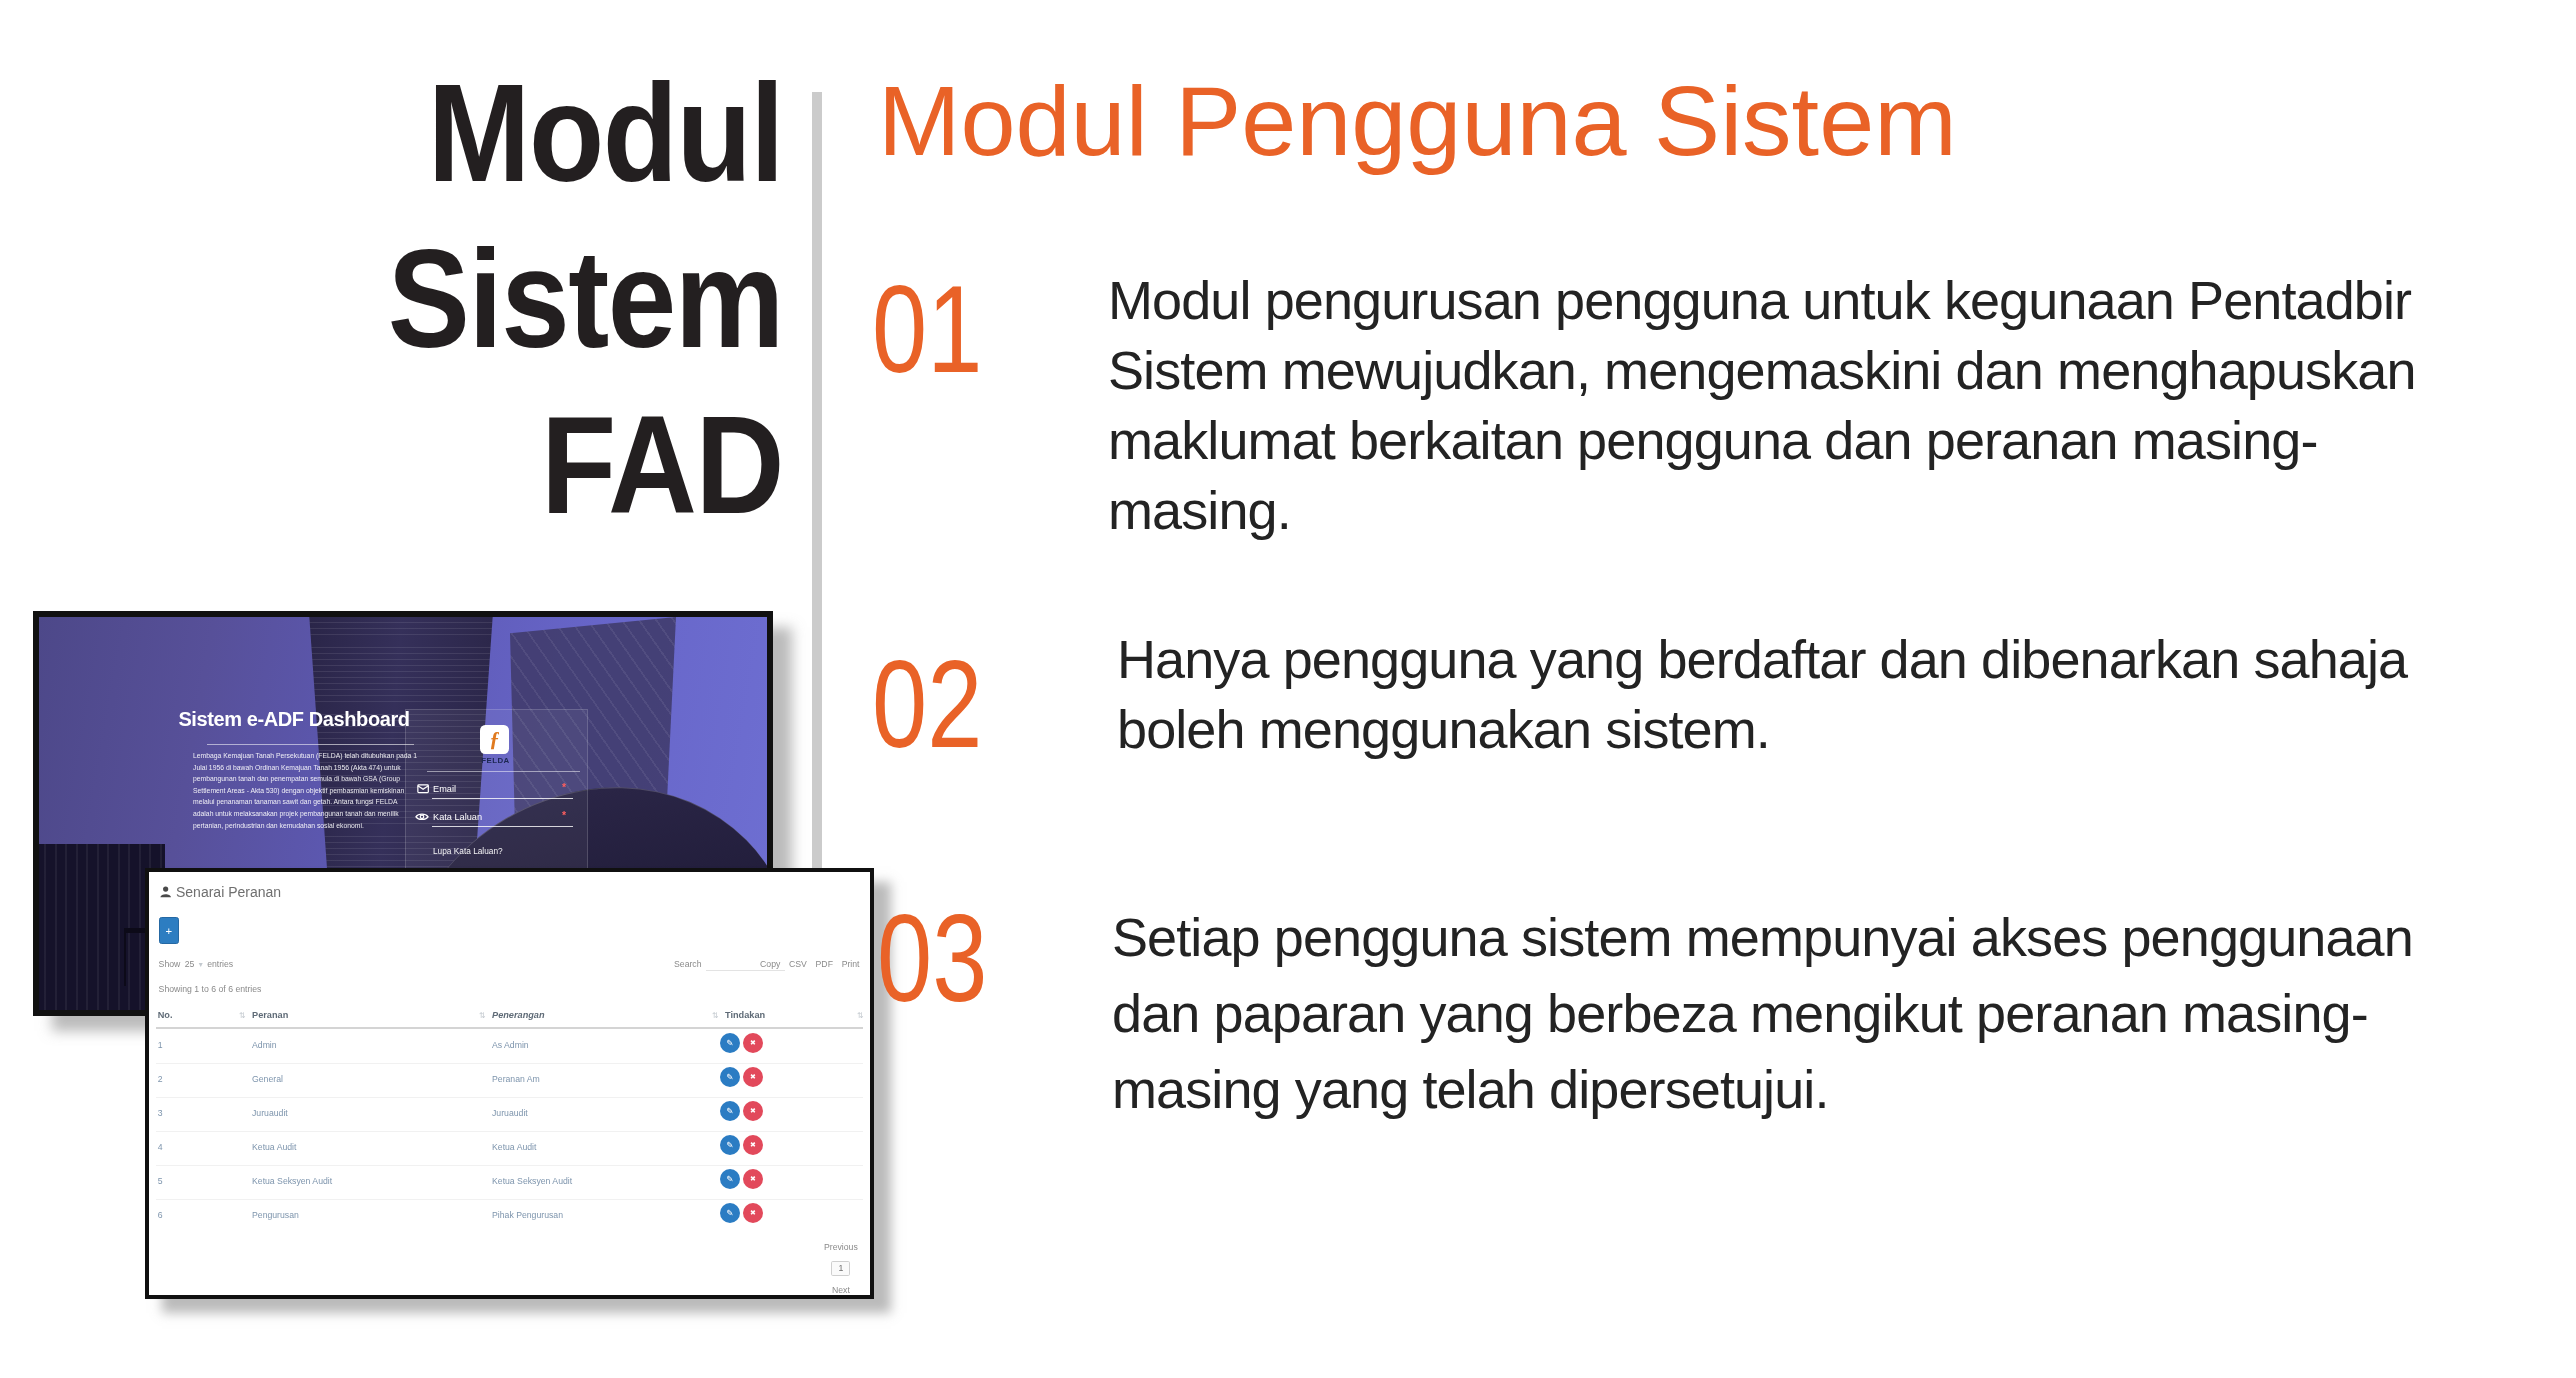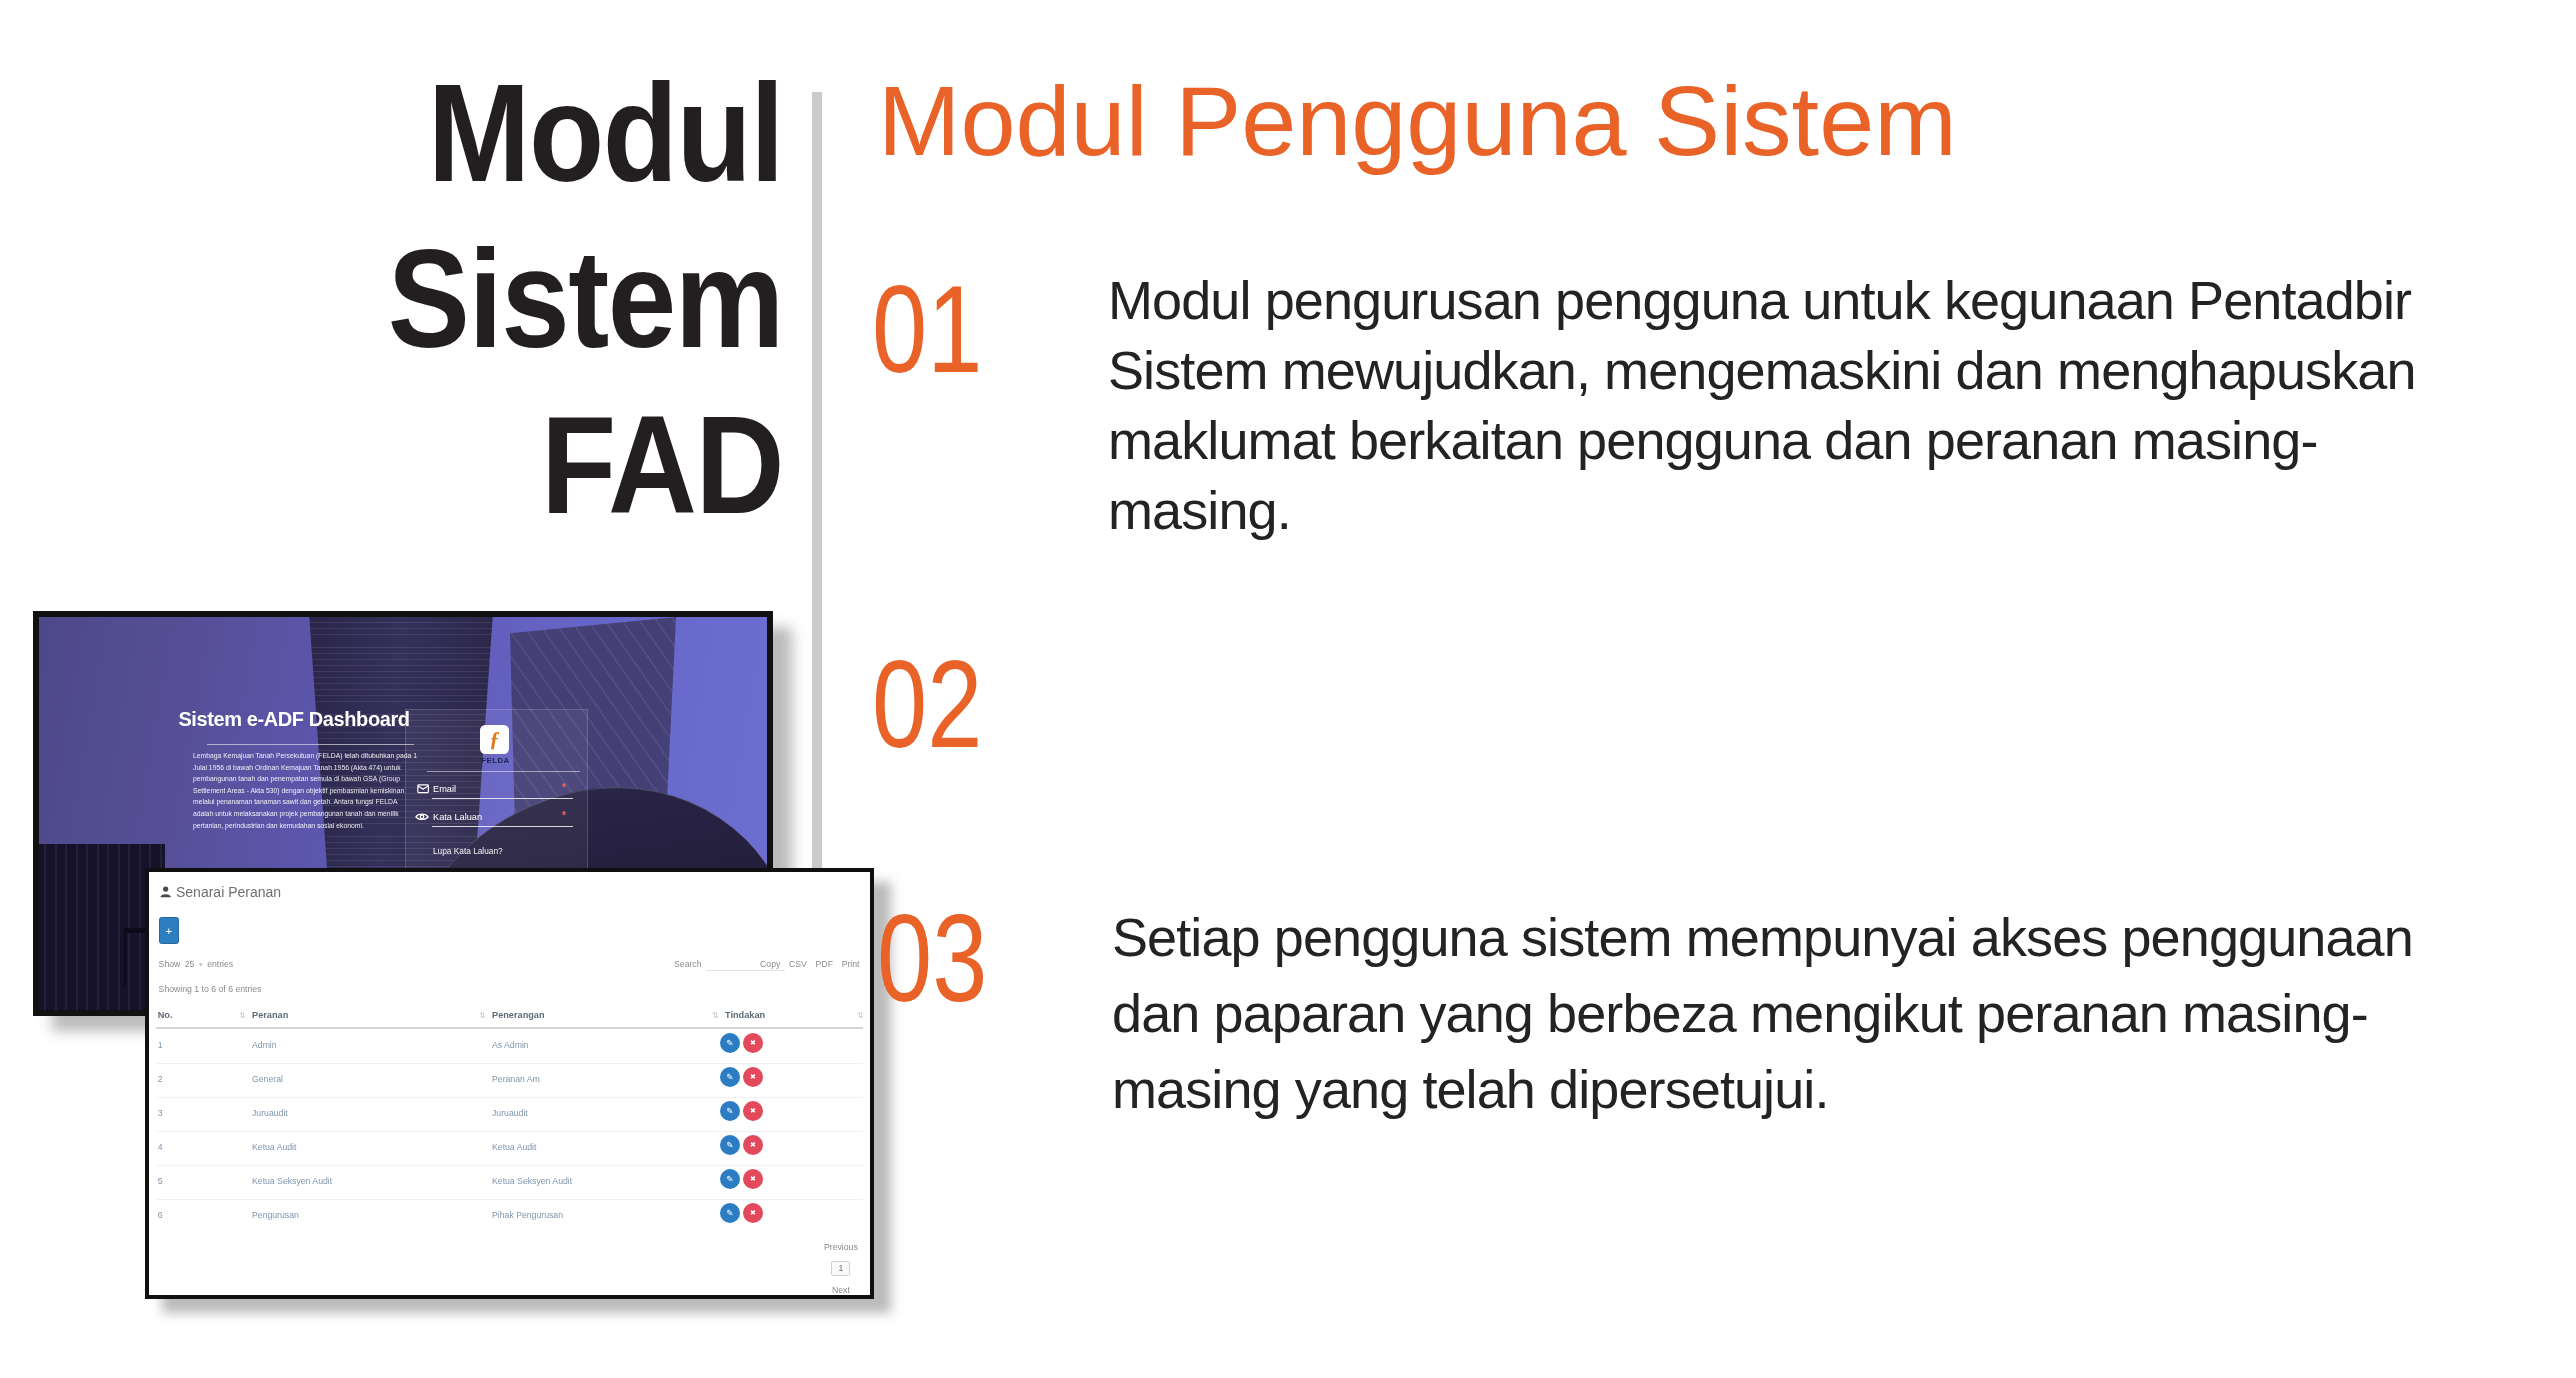--- a/index.html
+++ b/index.html
@@ -98,20 +98,24 @@
 
   <div class="abs pt-num" style="left:872px;top:267px;">01</div>
   <div class="abs pt-text" style="left:1108px;top:265px;">
     <div>Modul pengurusan pengguna untuk kegunaan Pentadbir</div>
     <div>Sistem mewujudkan, mengemaskini dan menghapuskan</div>
     <div>maklumat berkaitan pengguna dan peranan masing-</div>
     <div>masing.</div>
   </div>
 
   <div class="abs pt-num" style="left:872px;top:642px;">02</div>
+  <div class="abs pt-text" style="left:1117px;top:624px;">
+    <div>Hanya pengguna yang berdaftar dan dibenarkan sahaja</div>
+    <div>boleh menggunakan sistem.</div>
+  </div>
 
   <div class="abs pt-num" style="left:877px;top:896px;">03</div>
   <div class="abs pt-text wide" style="left:1112px;top:899px;">
     <div>Setiap pengguna sistem mempunyai akses penggunaan</div>
     <div>dan paparan yang berbeza mengikut peranan masing-</div>
     <div>masing yang telah dipersetujui.</div>
   </div>
 
   <div class="abs login-shot">
     <div class="abs tower">
@@ -190,21 +194,21 @@
       <span>PDF</span>
       <span>Print</span>
     </div>
 
     <div class="abs showing">Showing 1 to 6 of 6 entries</div>
 
     <div class="abs th" style="left:8.7px;top:138px;">No.</div>
     <span class="abs sort" style="left:90px;top:139px;">⇅</span>
     <div class="abs th" style="left:103px;top:138px;">Peranan</div>
     <span class="abs sort" style="left:330px;top:139px;">⇅</span>
-    <div class="abs th" style="left:343px;top:138px;">Penerangan</div>
+    <div class="abs th" style="left:343px;top:138px;font-style:italic;">Penerangan</div>
     <span class="abs sort" style="left:563px;top:139px;">⇅</span>
     <div class="abs th" style="left:576px;top:138px;">Tindakan</div>
     <span class="abs sort" style="left:708px;top:139px;">⇅</span>
     <div class="abs head-line"></div>
 
     <div class="abs trow" style="top:157px;">
       <span class="cell" style="left:1.7px;">1</span>
       <span class="cell" style="left:96px;">Admin</span>
       <span class="cell" style="left:336px;">As Admin</span>
       <span class="act edit" style="left:564px;">✎</span>

